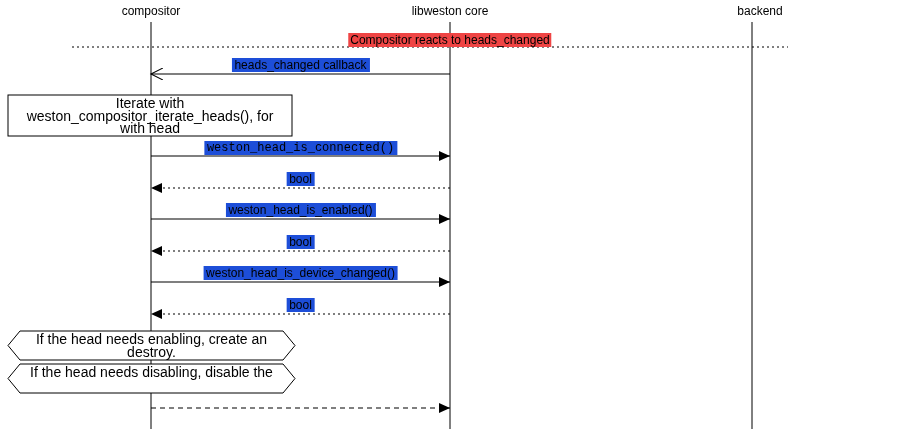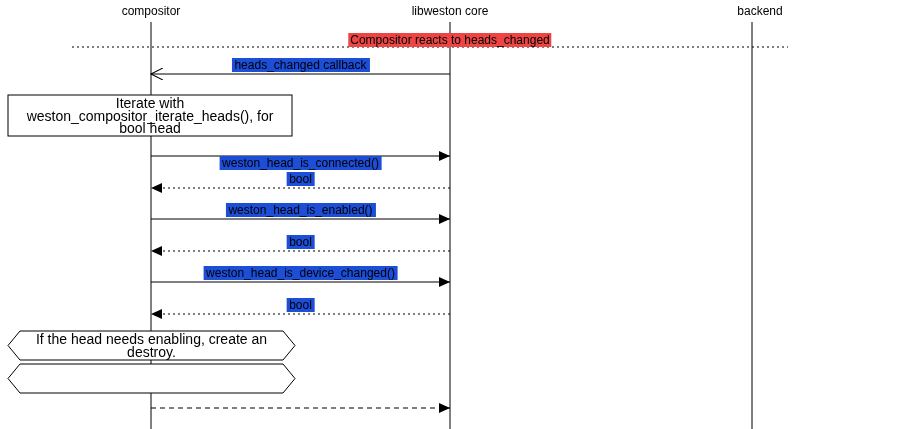--- a/index.html
+++ b/index.html
@@ -101,32 +101,33 @@
         <polygon points="20,364 283,364 295,378.5 283,393 20,393 8,378.5" fill="#ffffff" stroke="#000000" stroke-width="1"></polygon>
       </g>
   </svg>
 
   <div id="labels-layer">
       <div class="lifeline-label" style="left: 151px; top: 4px;">compositor</div>
       <div class="lifeline-label" style="left: 450px; top: 4px;">libweston core</div>
       <div class="lifeline-label" style="left: 752px; top: 4px; margin-left: 8px;">backend</div>
       <div class="sep-label" style="left: 450px; top: 33px;">Compositor reacts to heads_changed</div>
       <div class="msg-label" style="left: 300.5px; top: 58px;">heads_changed callback</div>
-      <div class="msg-label" style="left: 300.5px; top: 156px;">weston_head_is_connected()</div>
+      <div class="msg-label" style="left: 300.5px; top: 141px; font-family: Liberation Mono, monospace;">weston_head_is_connected()</div>
       <div class="msg-label" style="left: 300.5px; top: 172px;">bool</div>
       <div class="msg-label" style="left: 300.5px; top: 203px;">weston_head_is_enabled()</div>
       <div class="msg-label" style="left: 300.5px; top: 235px;">bool</div>
       <div class="msg-label" style="left: 300.5px; top: 266px;">weston_head_is_device_changed()</div>
       <div class="msg-label" style="left: 300.5px; top: 298px;">bool</div>
       <div class="note-text" style="left: 8px; top: 97px; width: 284px;">
         <div>Iterate with</div>
         <div>weston_compositor_iterate_heads(), for</div>
-        <div>bool head</div>
+        <div>with head</div>
       </div>
       <div class="note-text" style="left: 8px; top: 333px; width: 287px; text-align: center;">
         <div>If the head needs enabling, create an</div>
         <div>destroy.</div>
       </div>
       <div class="note-text" style="left: 8px; top: 366px; width: 287px;">
+        <div>If the head needs disabling, disable the</div>
       </div>
     </div>
 
 </div>
 
 </body></html>

